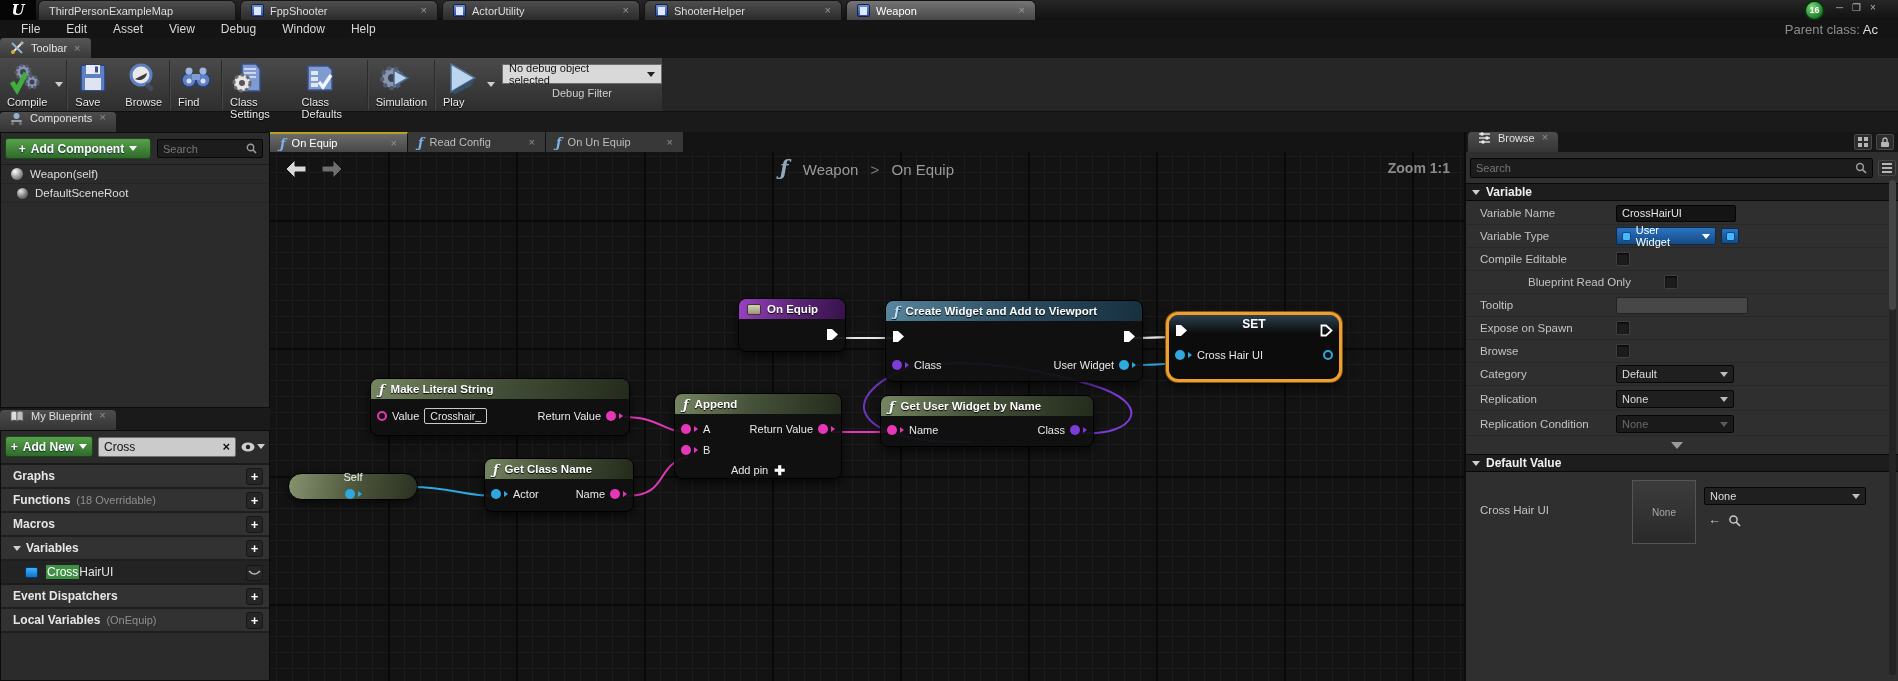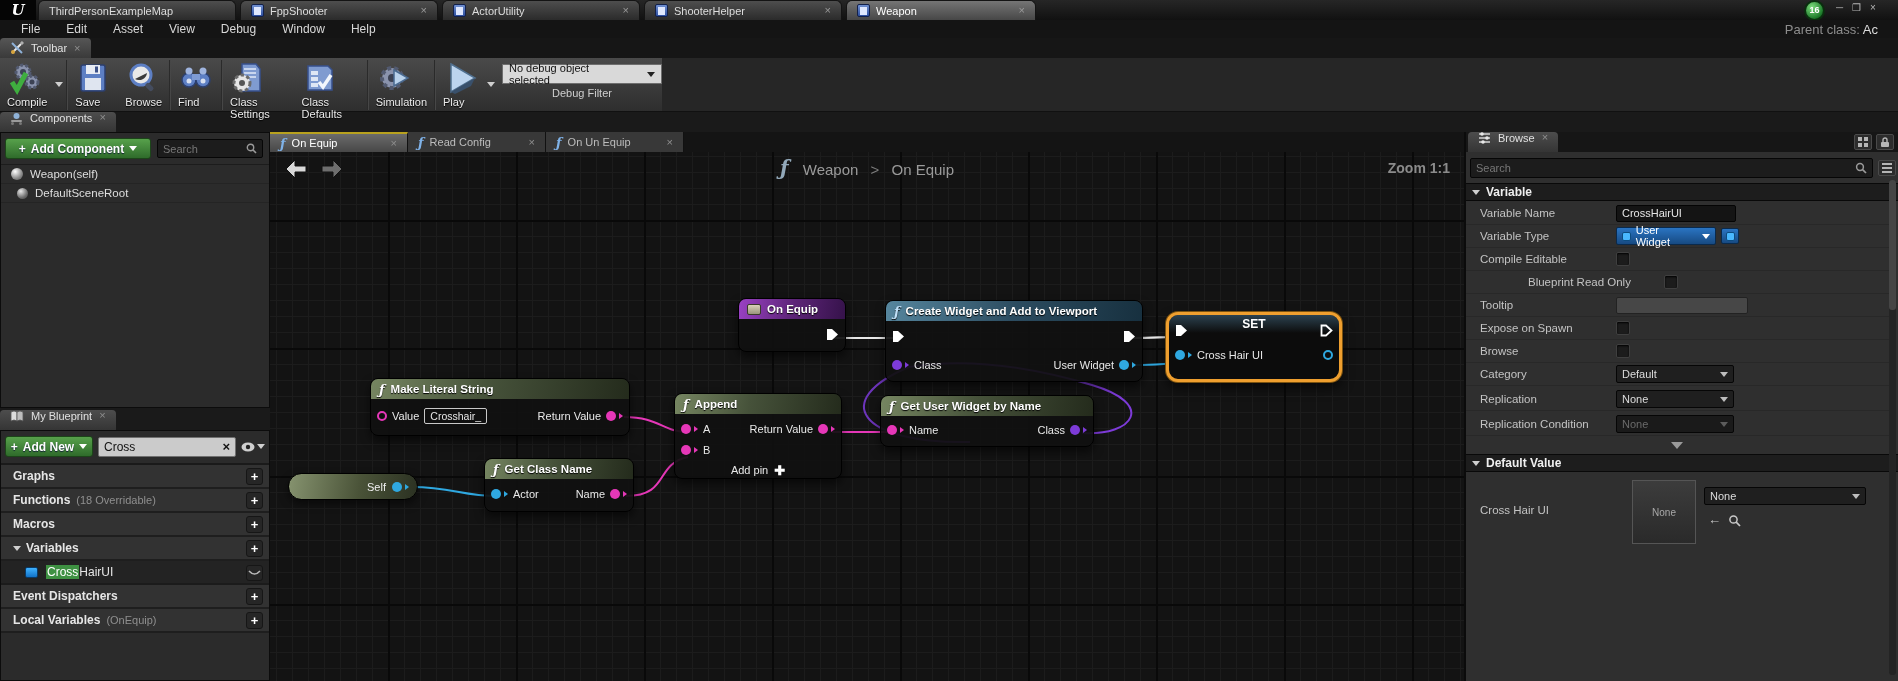--- a/index.html
+++ b/index.html
@@ -91,21 +91,21 @@
   .pin-grp { display:flex; align-items:center; gap:5px; }
   .pin-dot { width:10px; height:10px; border-radius:50%; flex:0 0 auto; }
   .dot-magenta { background:#e637b8; } .dot-magenta-h { background:transparent; border:2.5px solid #e637b8; }
   .dot-cyan { background:#2fa8e0; } .dot-cyan-h { background:transparent; border:2.5px solid #2fa8e0; }
   .dot-purple { background:#7d3bd8; }
   .pin-tail { width:0; height:0; border-top:3px solid transparent; border-bottom:3px solid transparent; border-left:4px solid; margin-left:-2px; }
   .t-magenta { border-left-color:#e637b8; } .t-cyan { border-left-color:#2fa8e0; } .t-purple { border-left-color:#7d3bd8; }
   .lit-field { background:#101010; border:1px solid #c9c9c9; border-radius:2px; color:#e6e6e6; font-size:10.5px; padding:1px 5px; }
   .set-node { background:#0c0c0c; border:3px solid #ef9f2f; border-radius:12px; box-shadow:0 0 0 1px #7a5210, 0 6px 12px rgba(0,0,0,.6); }
   .set-title { height:18px; text-align:center; font-weight:bold; font-size:12px; color:#fff; background:linear-gradient(180deg,rgba(70,110,135,0.55),rgba(10,14,18,0)); border-radius:9px 9px 0 0; line-height:18px; }
-  .self-pill { position:absolute; z-index:2; height:27px; border-radius:14px; background:linear-gradient(100deg,#86936f,#4a5338 55%,#2b3122); border:1px solid #000; box-shadow:0 4px 8px rgba(0,0,0,.5); display:flex; align-items:center; justify-content:flex-end; gap:6px; padding:0 8px; color:#f0f0f0; font-size:11px; }
+  .self-pill { position:absolute; z-index:2; height:27px; border-radius:14px; background:linear-gradient(100deg,#86936f,#4a5338 55%,#2b3122); border:1px solid #000; box-shadow:0 4px 8px rgba(0,0,0,.5); display:flex; align-items:center; justify-content:flex-end; gap:6px; padding:0 8px; color:#f0f0f0; font-size:11px;flex-direction:column; }
   .event-icon { width:14px; height:11px; background:linear-gradient(#d9d2b8,#9a947c); border:1px solid #3a3a2a; border-radius:2px; }
   .addpin-plus { color:#fff; font-weight:bold; font-size:13px; margin-left:6px; }
 
   
   .details { position:absolute; left:1464px; top:132px; width:434px; height:549px; background:#2f2f2f; border-left:2px solid #0b0b0b; }
   .details-tabrow { position:absolute; left:0; top:0; width:100%; height:20px; background:#161616; }
   .d-top-icons { position:absolute; right:4px; top:2px; display:flex; gap:4px; }
   .sq-icon { width:18px; height:16px; background:#2c2c2c; border:1px solid #4a4a4a; border-radius:2px; display:flex; align-items:center; justify-content:center; }
   .d-search-row { position:absolute; left:4px; top:25px; width:426px; height:22px; display:flex; gap:5px; align-items:center; }
   .d-search { flex:1; height:20px; }

